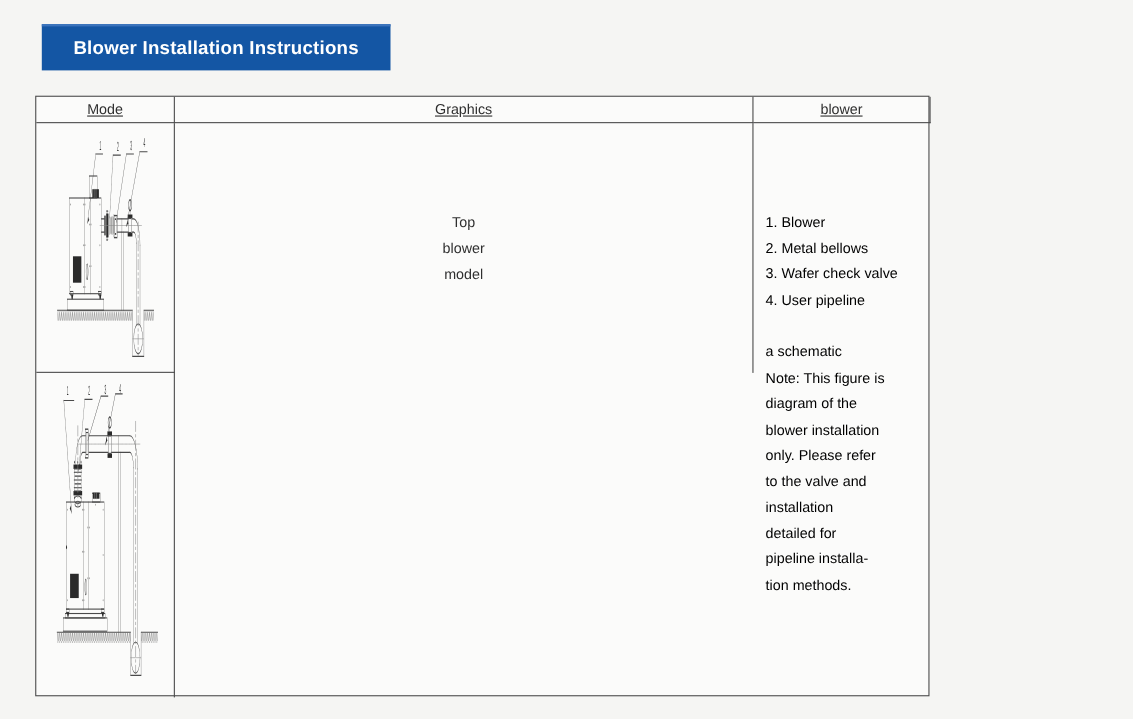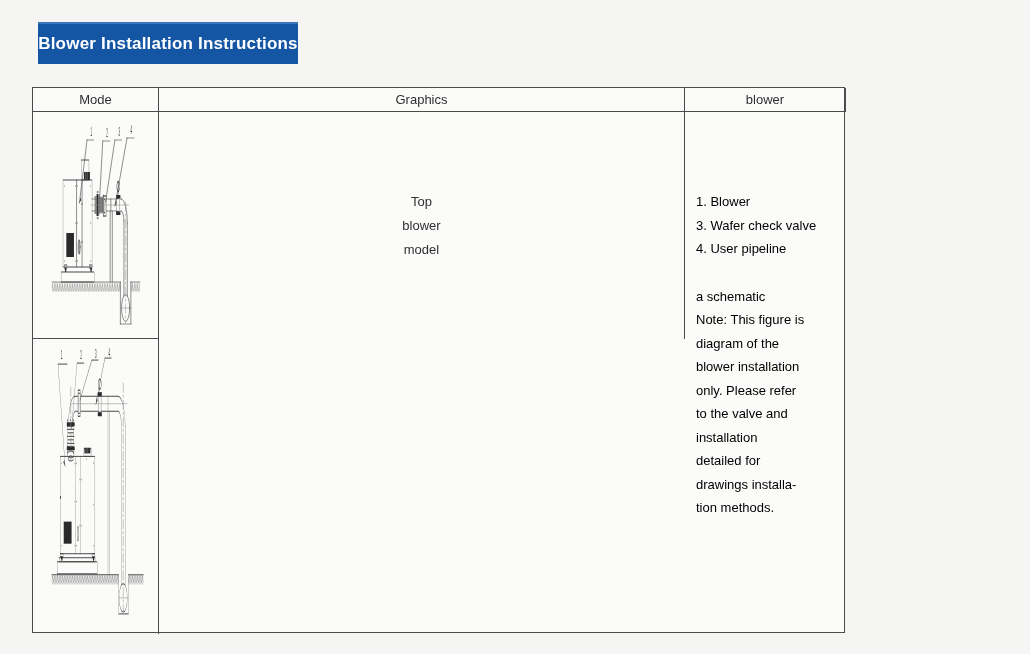--- a/index.html
+++ b/index.html
@@ -4,37 +4,37 @@
 <style>
   html,body{margin:0;padding:0;}
   body{
     width:1030px;height:654px;position:relative;overflow:hidden;
     background:#f5f5f3;
     font-family:"Liberation Sans", sans-serif;
     color:#2f2f2f;
     -webkit-font-smoothing:antialiased;
   }
   .banner{
-    position:absolute;left:38px;top:22px;width:260px;height:40px;
+    position:absolute;left:38px;top:22px;width:317px;height:40px;
     background:#1456a4;border-top:2px solid #3c74bd;
     display:flex;align-items:center;justify-content:center;
   }
   .banner span{color:#ffffff;font-weight:bold;font-size:17px;letter-spacing:.2px;}
   .tbl{
     position:absolute;left:32px;top:87px;width:813px;height:546px;
     display:grid;
     grid-template-columns:126px 526px 161px;
     grid-template-rows:24px 227px 295px;
     background:#fbfbfa;
     border:1px solid #4b4b4b;
     box-sizing:border-box;
   }
   .cell{box-sizing:border-box;overflow:hidden;}
   .br{border-right:1px solid #4b4b4b;}
-  .bb{border-bottom:1px solid #4b4b4b;}
+  .bb{border-bottom:1px solid #4b4b4b;text-decoration:underline;}
   .hcell{display:flex;align-items:center;justify-content:center;font-size:13px;color:#2f2f2f;}
   .modecell{display:flex;flex-direction:column;align-items:center;justify-content:center;font-size:13px;line-height:24px;color:#2f2f2f;}
   .desccell{grid-column:3;grid-row:2/4;padding:78px 8px 0 11px;font-size:13px;line-height:23.5px;color:#000000;}
   .desccell .spacer{height:24px;}
   .gcell svg{display:block;width:100%;height:100%;}
   svg{stroke-linecap:square;}
   .ln{stroke:#4a4a4a;stroke-width:1;fill:none;}
   .lnthick{stroke:#3c3c3c;stroke-width:1.4;fill:none;}
   .fill{fill:#2a2a2a;stroke:none;}
   .cl{stroke:#8a8a8a;stroke-width:0.8;fill:none;stroke-dasharray:9 3 2 3;}
@@ -199,32 +199,33 @@
         <text class="lbl" x="413" y="22" text-anchor="middle">4</text>
         <line class="ln" x1="395" y1="26" x2="424" y2="26"></line>
         <line class="ln" x1="395" y1="26" x2="344" y2="94"></line>
         <polygon class="fill" points="344,94 349,88 351,91"></polygon>
       </g>
     </svg>
   </div>
 
   <div class="cell desccell">
     <div>1. Blower</div>
+    <div>2. Metal bellows</div>
     <div>3. Wafer check valve</div>
     <div>4. User pipeline</div>
     <div class="spacer"></div>
     <div>a schematic</div>
     <div>Note: This figure is</div>
     <div>diagram of the</div>
     <div>blower installation</div>
     <div>only. Please refer</div>
     <div>to the valve and</div>
     <div>installation</div>
     <div>detailed for</div>
-    <div>drawings installa-</div>
+    <div>pipeline installa-</div>
     <div>tion methods.</div>
   </div>
 
   <div class="cell modecell br">
     <span>Top</span>
     <span>blower</span>
     <span>model</span>
   </div>
 
   <div class="cell gcell br">

